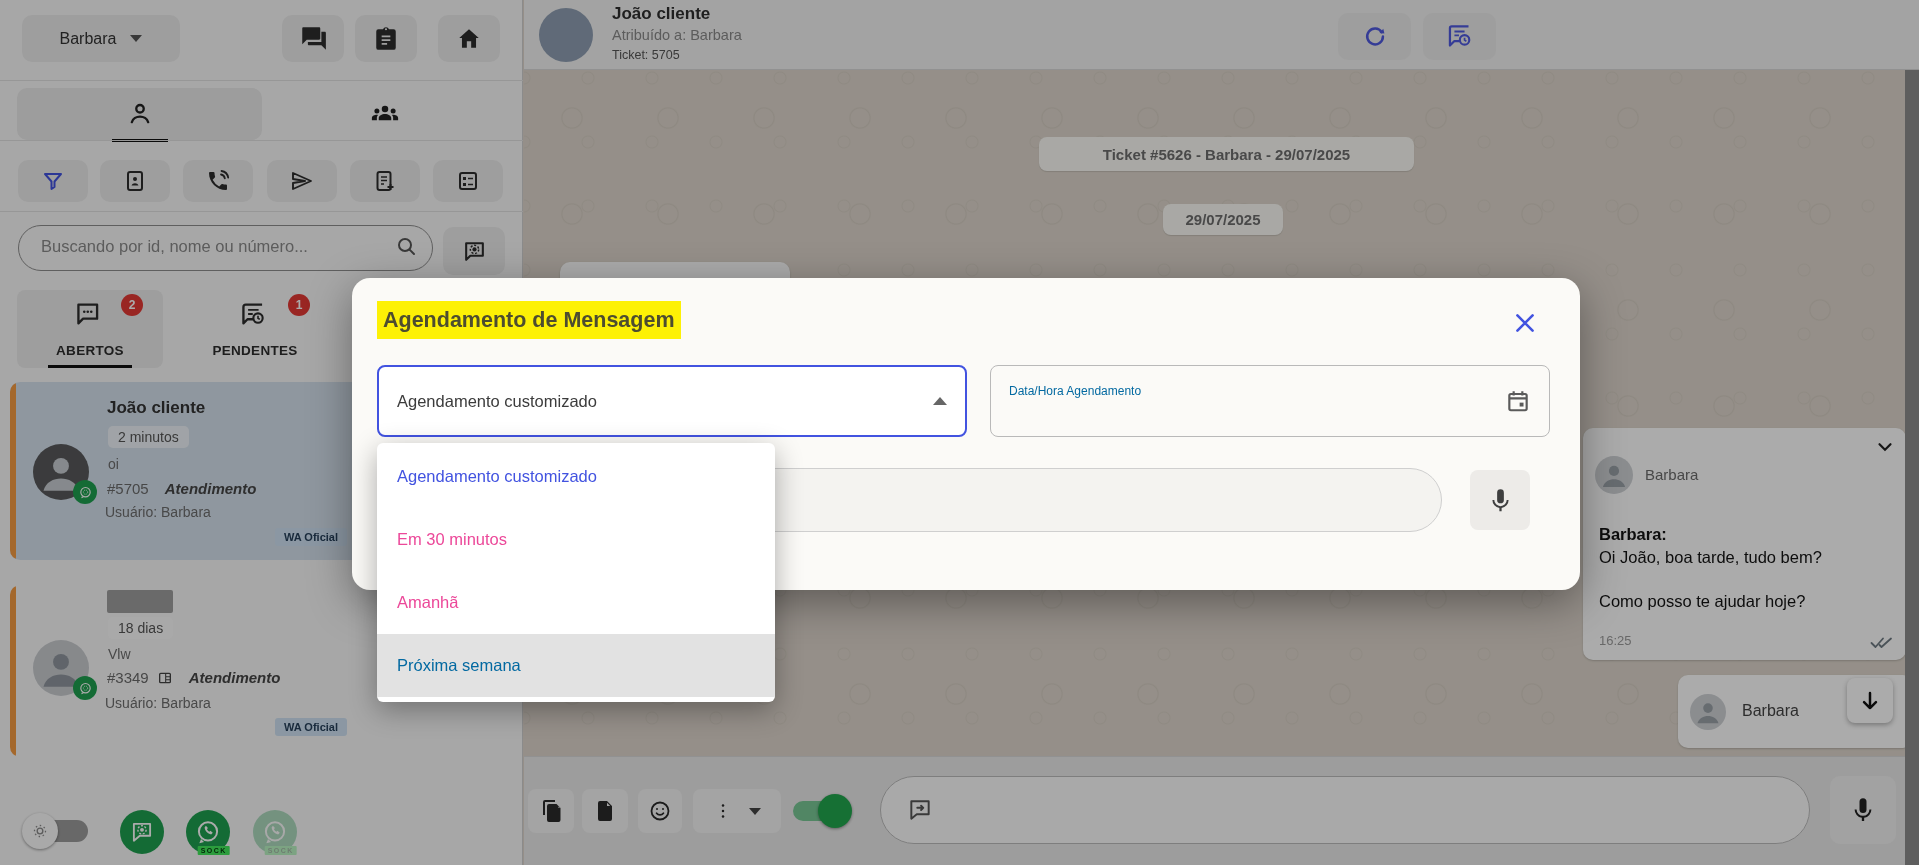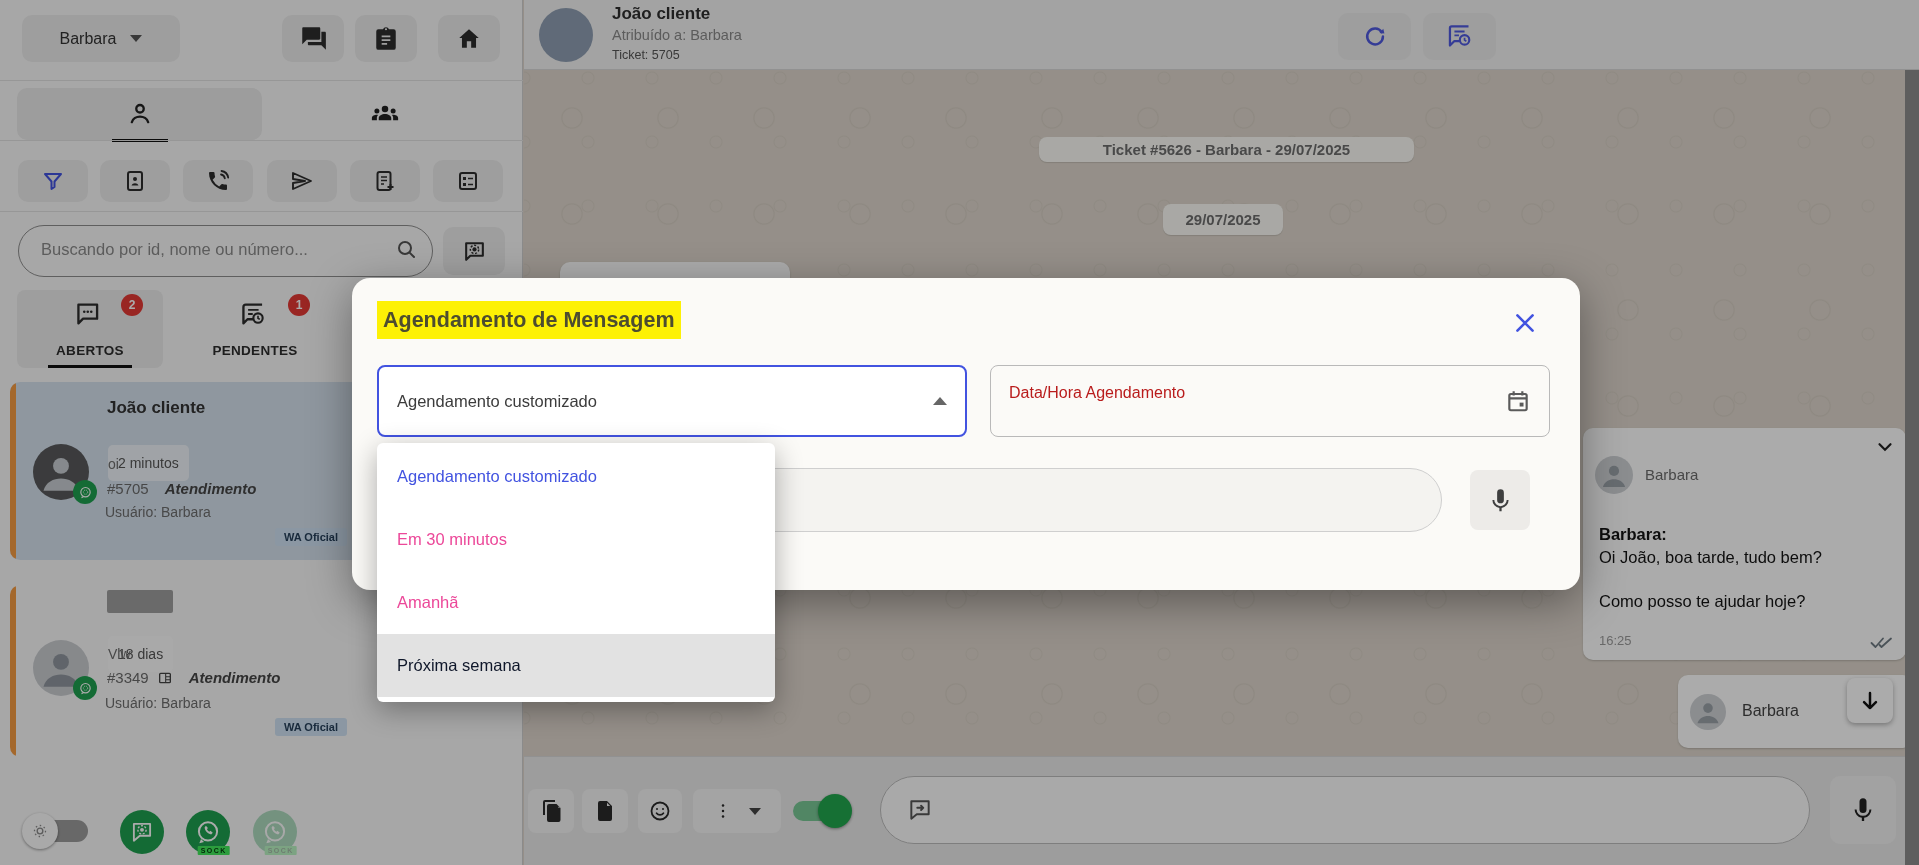--- a/index.html
+++ b/index.html
@@ -23,33 +23,33 @@
   .sb-tab.active{background:#eaeaea;}
   .sb-tab .underline{position:absolute;bottom:-2px;left:95px;width:56px;height:3px;background:#111;}
   .queue-tab{position:absolute;top:290px;height:78px;border-radius:8px;color:#2d2d2d;}
   .queue-tab .q-underline{position:absolute;bottom:0;left:50%;transform:translateX(-50%);
     width:84px;height:3px;background:#111;}
   .q-label{position:absolute;bottom:10px;width:100%;text-align:center;font-size:13.5px;
     font-weight:bold;letter-spacing:.3px;}
   .q-icon{position:absolute;top:10px;left:50%;transform:translateX(-58%);}
   .q-badge{position:absolute;top:4px;background:#e53935;color:#fff;font-size:12px;font-weight:bold;
     width:22px;height:22px;border-radius:50%;display:flex;align-items:center;justify-content:center;}
-  .search-pill{position:absolute;left:18px;top:225px;width:415px;height:52px;border:1.5px solid #8e8e8e;
+  .search-pill{position:absolute;left:18px;top:225px;width:415px;height:46px;border:1.5px solid #8e8e8e;
     border-radius:28px;box-sizing:border-box;display:flex;align-items:center;padding:0 14px 4px 20px;background:#fafafa;}
   .search-pill input{flex:1;border:none;outline:none;background:transparent;font-size:16.5px;color:#666;
     font-family:"Liberation Sans",sans-serif;}
   .search-pill input::placeholder{color:#8a8a8a;}
   .ticket{position:absolute;left:10px;width:504px;border-radius:10px;overflow:hidden;}
   .ticket .accent{position:absolute;left:0;top:0;bottom:0;width:6px;background:#f59b42;border-radius:6px;}
   .t-avatar{position:absolute;left:23px;border-radius:50%;}
   .wa-badge{position:absolute;right:-8px;bottom:-4px;width:24px;height:24px;border-radius:50%;
     background:#1fa050;display:flex;align-items:center;justify-content:center;}
   .t-name{position:absolute;left:97px;font-size:17px;font-weight:bold;color:#333;}
   .t-chip{position:absolute;left:98px;background:rgba(255,255,255,.62);color:#555;font-size:14px;
-    padding:10px 10px;border-radius:5px;margin-top:19px;}
+    padding:3px 10px;border-radius:5px;}
   .t-preview{position:absolute;left:98px;font-size:14px;color:#6d6d6d;}
   .t-idrow{position:absolute;left:97px;font-size:15px;color:#6b6b6b;display:flex;align-items:center;gap:16px;text-align:center;}
   .t-status{font-weight:bold;color:#454545;font-style:italic;}
   .t-user{position:absolute;left:95px;font-size:14px;color:#6d6d6d;}
   .t-channel{position:absolute;left:265px;background:#cfe2f3;color:#27415c;font-size:11px;font-weight:bold;
     padding:3px 9px;border-radius:3px;}
   .redacted{position:absolute;left:97px;width:66px;height:23px;background:#9e9e9e;border-radius:2px;}
   .conn{position:absolute;top:810px;width:44px;height:44px;border-radius:50%;background:#1fa050;
     display:flex;align-items:center;justify-content:center;}
   .sock-tag{position:absolute;bottom:-1px;left:50%;transform:translateX(-32%);background:#42e95b;
@@ -84,31 +84,31 @@
     border-radius:18px;box-shadow:0 12px 44px rgba(0,0,0,.38);z-index:60;}
   .modal-title{position:absolute;left:25px;top:30px;font-size:21.5px;font-weight:bold;}
   .modal-title span{background:#fdf105;color:#4d4d30;padding:7px 6px;}
   .m-select{position:absolute;left:25px;top:87px;width:590px;height:72px;background:#fff;
     border:2px solid #4253e0;border-radius:8px;box-sizing:border-box;display:flex;align-items:center;
     padding:0 18px;font-size:16.5px;color:#3c3c3c;}
   .caret-up{width:0;height:0;border-left:7px solid transparent;border-right:7px solid transparent;
     border-bottom:8px solid #666;margin-left:auto;}
   .m-date{position:absolute;left:638px;top:87px;width:560px;height:72px;border:1px solid #b9b9b9;
     border-radius:8px;box-sizing:border-box;display:flex;align-items:center;padding:0 18px;}
-  .m-date .lbl{font-size:16px;color:#b91c1c;align-self:flex-start;margin-top:18px;}
+  .m-date .lbl{font-size:12px;color:#0369a1;align-self:flex-start;margin-top:18px;}
   .m-date .cal{margin-left:auto;color:#5a5a5a;}
   .m-pill{position:absolute;left:38px;top:190px;width:1052px;height:64px;background:#f4f3f0;
     border:1px solid #cfcfcf;border-radius:32px;box-sizing:border-box;}
   .m-mic{position:absolute;left:1118px;top:192px;width:60px;height:60px;background:#edebe8;
     border-radius:8px;display:flex;align-items:center;justify-content:center;color:#3f3f3f;}
   .menu{position:absolute;left:377px;top:443px;width:398px;height:259px;background:#fff;border-radius:6px;
     box-shadow:0 8px 28px rgba(0,0,0,.32);z-index:70;padding:2px 0;box-sizing:border-box;}
   .menu-item{height:63px;display:flex;align-items:center;padding:0 20px;font-size:16.5px;color:#ec4899;}
   .menu-item.selected{color:#4253e0;}
-  .menu-item.focused{background:#e2e2e2;color:#0f172a;}
+  .menu-item.focused{background:#e2e2e2;color:#0369a1;}
   
   .track{position:absolute;border-radius:12px;}
   .knob{position:absolute;border-radius:50%;box-shadow:0 1px 3px rgba(0,0,0,.4);display:flex;
     align-items:center;justify-content:center;}
 </style>
 </head>
 <body>
 
 <div id="screen">
 
@@ -381,21 +381,21 @@
             <path d="M7.5 7.5h9M7.5 11h4" stroke="currentColor" stroke-width="1.7"></path>
             <circle cx="16.5" cy="15" r="4.2" fill="none" stroke="currentColor" stroke-width="1.9"></circle>
             <path d="M16.5 13v2.2l1.6 1" fill="none" stroke="currentColor" stroke-width="1.5"></path>
           </svg>
         </span>
     </div>
 
   </div>
 
   <div class="chat">
-    <div class="sys-chip" style="left:515px;top:67px;width:375px;height:25px;">Ticket #5626 - Barbara - 29/07/2025</div>
+    <div class="sys-chip" style="left:515px;top:67px;width:375px;height:34px;">Ticket #5626 - Barbara - 29/07/2025</div>
     <div class="sys-chip" style="left:639px;top:134px;width:120px;height:31px;">29/07/2025</div>
     <div class="bubble" style="left:36px;top:192px;width:230px;height:40px;"></div>
 
     <div class="bubble" style="left:1059px;top:358px;width:323px;height:232px;">
       <div class="abs" style="left:12px;top:28px;width:38px;height:38px;border-radius:50%;background:#cfd2d6;overflow:hidden;">
         <svg width="38" height="38" viewBox="0 0 24 24">
             <circle cx="12" cy="9.4" r="3.2" fill="#9aa1a8"></circle>
             <path d="M5 19.5c.9-3.3 4.1-4.8 7-4.8s6.1 1.5 7 4.8z" fill="#9aa1a8"></path>
           </svg>
       </div>

